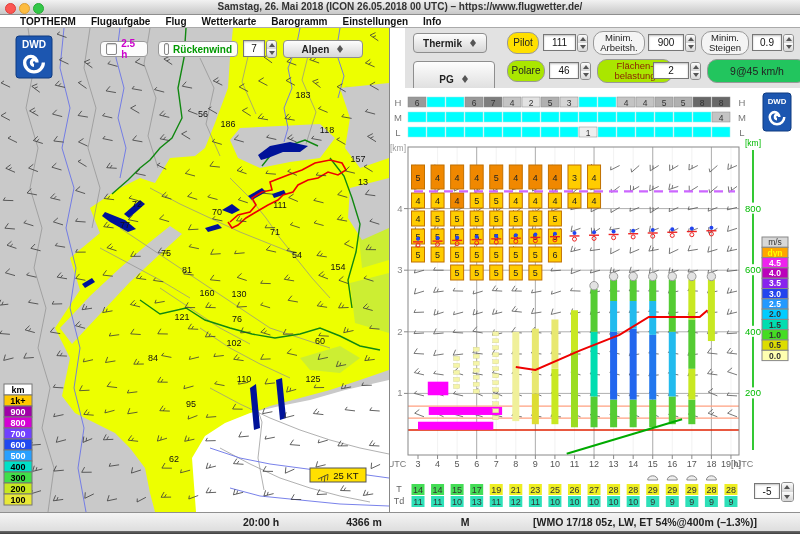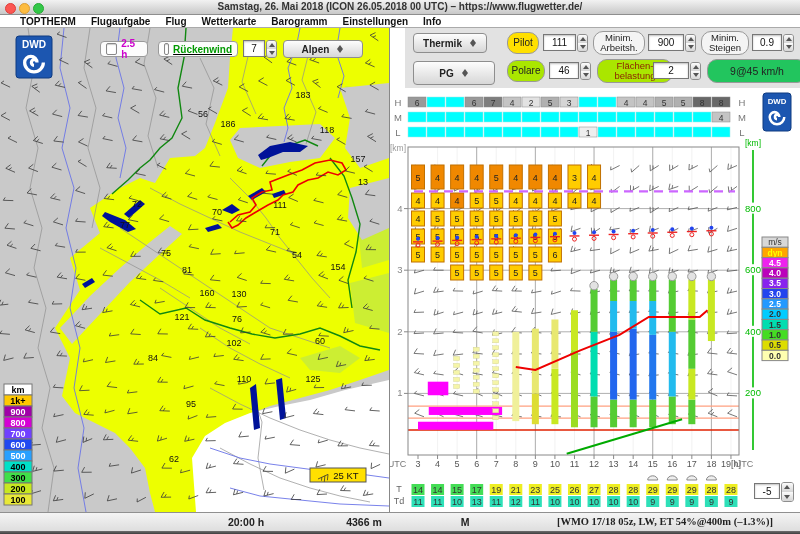--- a/index.html
+++ b/index.html
@@ -428,21 +428,21 @@
             <rect x="16" y="8" width="36" height="42" rx="3" fill="#1C56B0" stroke="#0E3A80"></rect>
             <text x="34" y="19.76" font-size="10.080000000000002" fill="#FFF" text-anchor="middle" font-family="Liberation Sans, sans-serif" font-weight="bold">DWD</text>
             <path d="M43.36 34.46 A9.36 9.36 0 1 1 24.64 34.46 A6.1776 6.1776 0 1 1 36.9952 34.46 A2.808 2.808 0 1 0 34 37.268" stroke="#FFF" stroke-width="3.2399999999999998" fill="none"></path>
           </g>
         </svg>
 
       <div class="mapctl" style="left:100px;top:13px;width:48px;">
         <span class="cb"></span>
         <span id="lab25" style="color: rgb(204, 0, 204);">2.5 h</span>
       </div>
-      <div class="mapctl" style="left:158px;top:13px;width:80px;text-decoration:underline;">
+      <div class="mapctl" style="left:158px;top:13px;width:80px;">
         <span class="cb"></span>
         <span id="labRW" style="color: rgb(0, 153, 0);">Rückenwind</span>
       </div>
       <div class="ctl inp" style="left:243px;top:12px;width:22px;height:17px;">
         <span>7</span>
       </div>
       <span class="spin ctl" style="left:266px;top:12px;">
           <i class="u"></i>
           <i class="d"></i>
         </span>
@@ -490,21 +490,21 @@
           <span>Steigen</span>
         </div>
         <div class="ctl inp" style="left:347px;top:6px;width:30px;height:17px;">
           <span>0.9</span>
         </div>
         <span class="spin ctl" style="left:378px;top:6px;">
             <i class="u"></i>
             <i class="d"></i>
           </span>
 
-        <div class="ctl sel" style="left:8px;top:33px;width:82px;height:24px;">
+        <div class="ctl sel" style="left:8px;top:33px;width:82px;height:36px;">
           <span>PG</span>
           <span class="spin" style="height:12px;width:9px;border:none;">
               <i class="u" style="background:none;"></i>
               <i class="d" style="background:none;"></i>
             </span>
         </div>
         <div class="ctl lbl" style="left: 102px; top: 32px; width: 38px; height: 22px; background: rgb(170, 230, 0);" id="polareLbl">
           <span>Polare</span>
         </div>
         <div class="ctl inp" style="left:144px;top:34px;width:30px;height:17px;">
@@ -1256,18 +1256,18 @@
         <span>-5</span>
       </div>
       <span class="spin" style="position:absolute;left:391px;top:454px;">
           <i class="u"></i>
           <i class="d"></i>
         </span>
     </div>
   </div>
 
   <div class="statusbar">
-    <div style="left:215px;width:62px;">20:00 h</div>
+    <div style="left:230px;width:62px;">20:00 h</div>
     <div style="left:333px;width:62px;">4366 m</div>
     <div style="left:455px;width:20px;">M</div>
-    <div class="red" style="left:540px;width:250px;font-family:Liberation Serif, serif;">[WMO 17/18 05z, LW, ET  54%@400m (–1.3%)]</div>
+    <div class="red" style="left:520px;width:250px;">[WMO 17/18 05z, LW, ET  54%@400m (–1.3%)]</div>
   </div>
 </div>
 
 </body></html>

